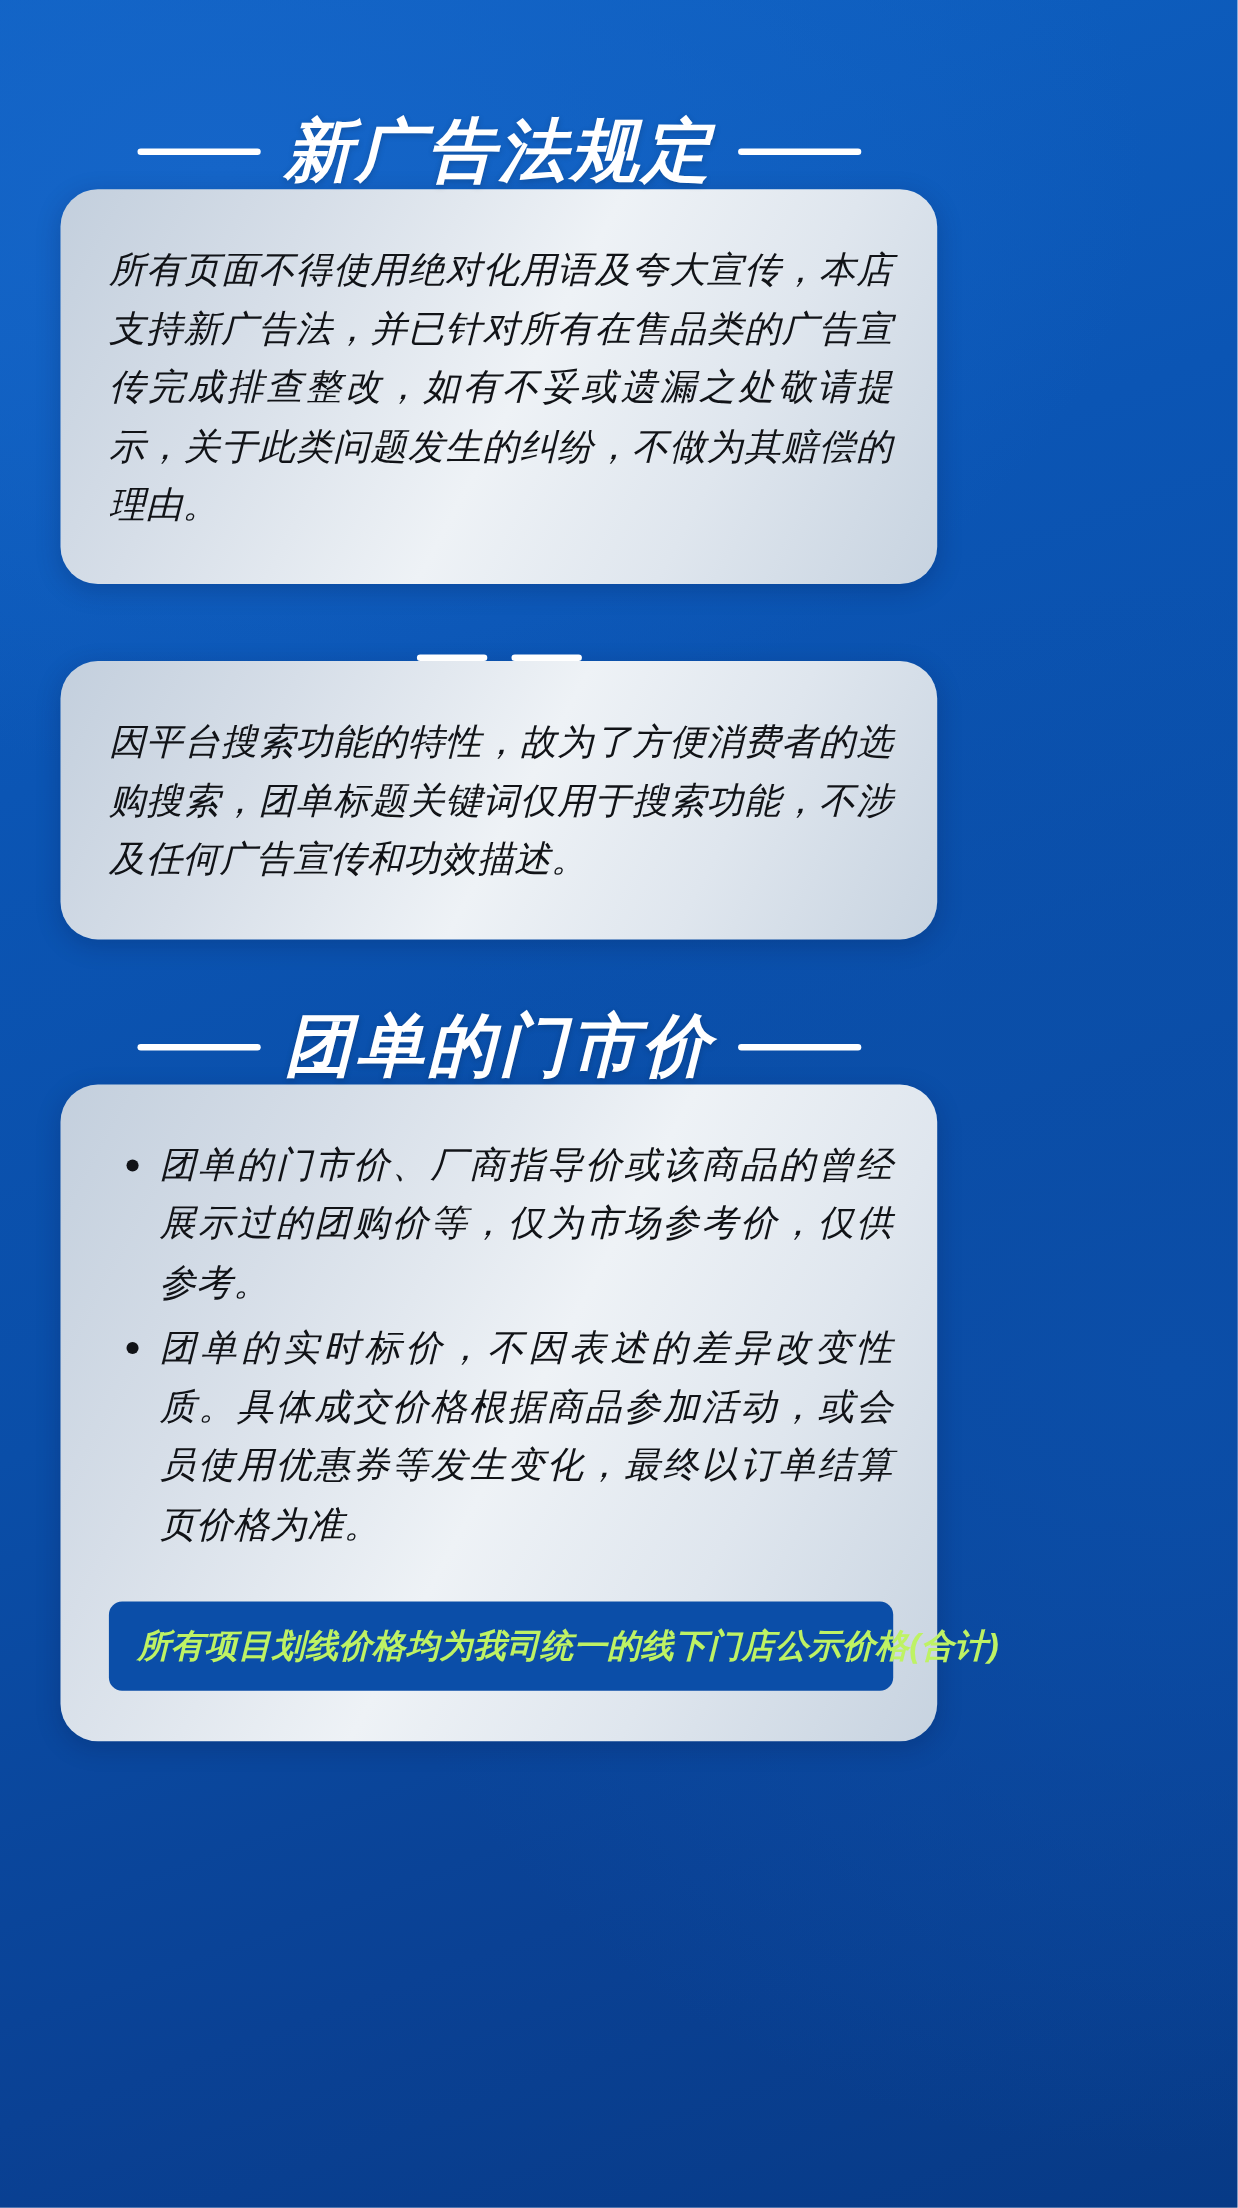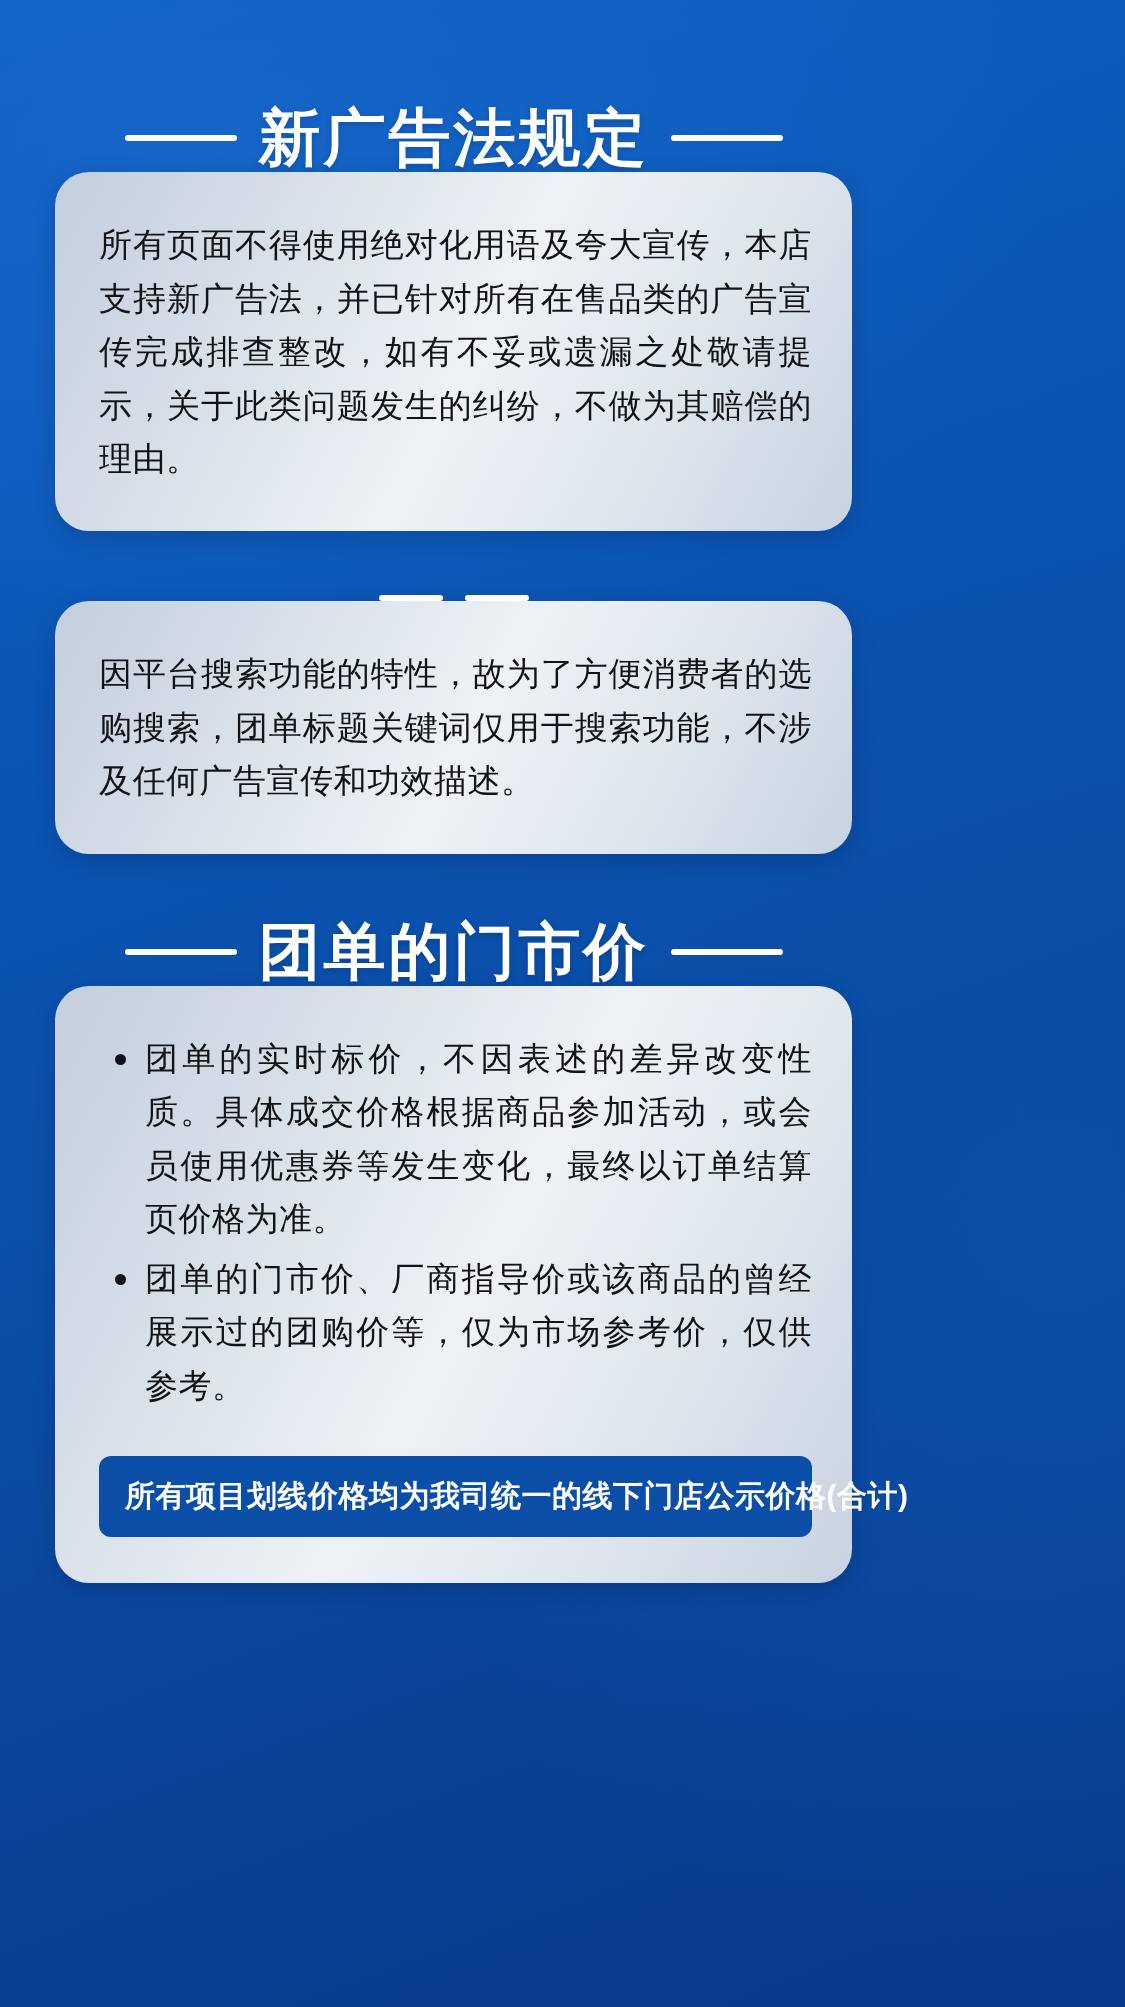--- a/index.html
+++ b/index.html
@@ -16,20 +16,21 @@
       linear-gradient(160deg, #0f63c4 0%, #0b55b4 30%, #0a4ea8 55%, #0a4194 80%, #073a86 100%);
     overflow: hidden;
   }
 
   .page {
     position: relative;
     width: 907px;
     height: 2007px;
     box-sizing: border-box;
     padding: 0 55px;
+    font-style: italic;
   }
 
   
   .heading {
     display: flex;
     align-items: center;
     justify-content: center;
     gap: 22px;
   }
   .heading .rule {
@@ -99,21 +100,21 @@
   
   .notice {
     margin-top: 44px;
     background: #0b4ea8;
     border-radius: 12px;
     padding: 20px 26px;
     box-sizing: border-box;
     text-align: center;
   }
   .notice span {
-    color: #ffffff;
+    color: #bef264;
     font-size: 30px;
     font-weight: bold;
     letter-spacing: 0.5px;
     white-space: nowrap;
   }
 
   .sec-1 { padding-top: 104px; }
   .sec-2 { padding-top: 64px; }
   .sec-3 { padding-top: 64px; }
 </style>
@@ -144,22 +145,22 @@
   </section>
 
   <section class="sec-3">
     <div class="heading">
       <span class="rule long"></span>
       <span class="title">团单的门市价</span>
       <span class="rule long"></span>
     </div>
     <div class="card">
       <ul class="bullets">
+        <li>团单的门市价、厂商指导价或该商品的曾经展示过的团购价等，仅为市场参考价，仅供参考。</li>
         <li>团单的实时标价，不因表述的差异改变性质。具体成交价格根据商品参加活动，或会员使用优惠券等发生变化，最终以订单结算页价格为准。</li>
-        <li>团单的门市价、厂商指导价或该商品的曾经展示过的团购价等，仅为市场参考价，仅供参考。</li>
       </ul>
       <div class="notice">
         <span>所有项目划线价格均为我司统一的线下门店公示价格(合计)</span>
       </div>
     </div>
   </section>
 
 </div>
 
 </body></html>

